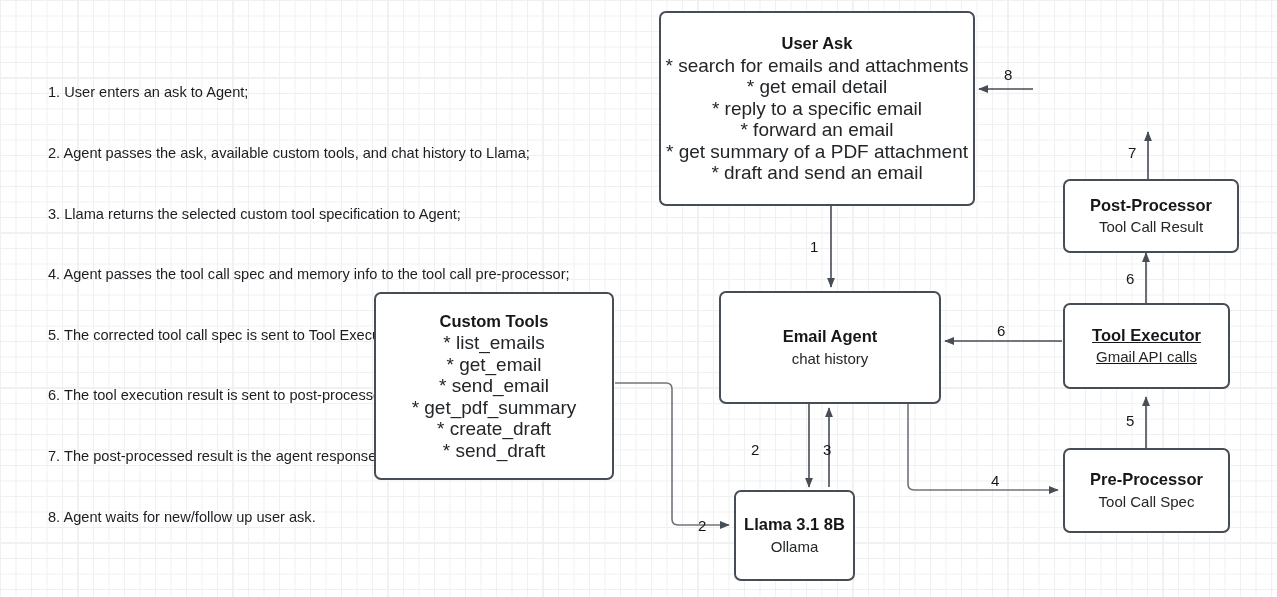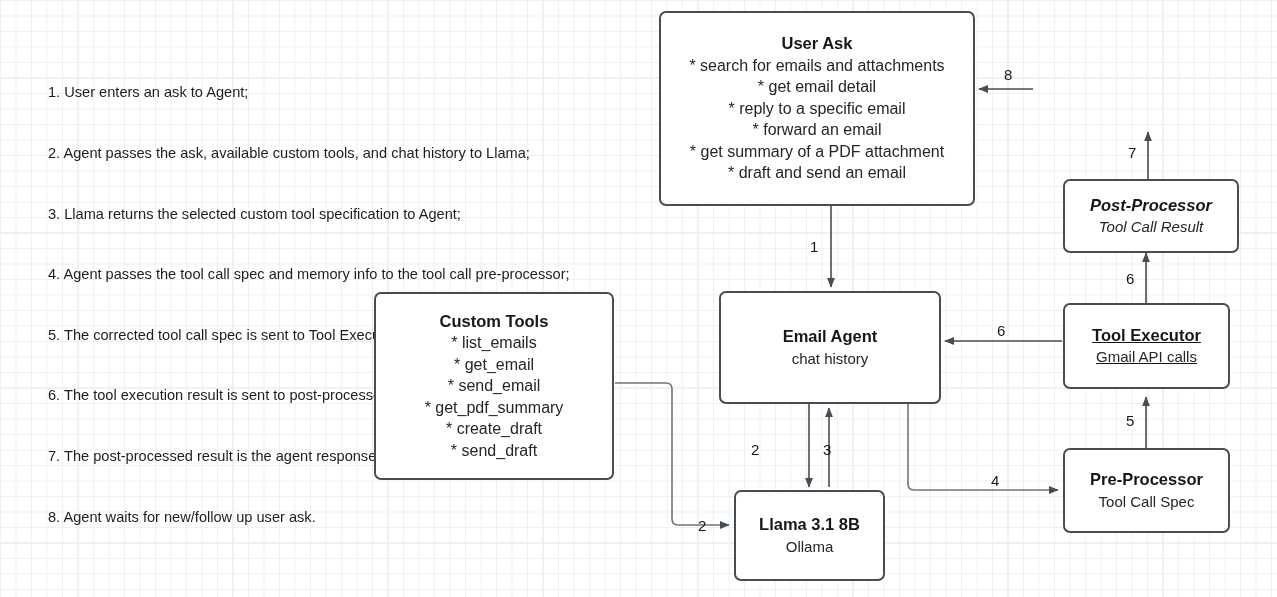--- a/index.html
+++ b/index.html
@@ -63,21 +63,21 @@
     font-weight: bold;
     font-size: 16.5px;
     line-height: 21.5px;
   }
   .node .sub {
     font-size: 15px;
     line-height: 21.5px;
     color: #232629;
   }
   .node .list {
-    font-size: 16px;
+    font-size: 19px;
     line-height: 21.5px;
     color: #232629;
     white-space: pre;
   }
   .edge-label {
     position: absolute;
     font-family: "Liberation Sans", sans-serif;
     font-size: 15px;
     color: #15171a;
     line-height: 16px;
@@ -143,21 +143,21 @@
     <div class="title">User Ask</div>
     <div class="list">* search for emails and attachments</div>
     <div class="list">* get email detail</div>
     <div class="list">* reply to a specific email</div>
     <div class="list">* forward an email</div>
     <div class="list">* get summary of a PDF attachment</div>
     <div class="list">* draft and send an email</div>
   </div>
 
 
-  <div class="node" style="left:1063px; top:179px; width:176px; height:74px;font-style:italic;">
+  <div class="node" style="left:1063px; top:179px; width:176px; height:74px;">
     <div class="title">Post-Processor</div>
     <div class="sub">Tool Call Result</div>
   </div>
 
   <div class="node" style="left:1063px; top:303px; width:167px; height:86px;text-decoration:underline;">
     <div class="title">Tool Executor</div>
     <div class="sub">Gmail API calls</div>
   </div>
 
   <div class="node" style="left:1063px; top:448px; width:167px; height:85px;text-align:right;">
@@ -173,18 +173,18 @@
     <div class="list">* get_pdf_summary</div>
     <div class="list">* create_draft</div>
     <div class="list">* send_draft</div>
   </div>
 
   <div class="node" style="left:719px; top:291px; width:222px; height:113px;">
     <div class="title">Email Agent</div>
     <div class="sub">chat history</div>
   </div>
 
-  <div class="node" style="left:734px; top:490px; width:151px; height:91px;">
+  <div class="node" style="left:734px; top:490px; width:121px; height:91px;">
     <div class="title">Llama 3.1 8B</div>
     <div class="sub">Ollama</div>
   </div>
 
 </div>
 
 </body></html>

